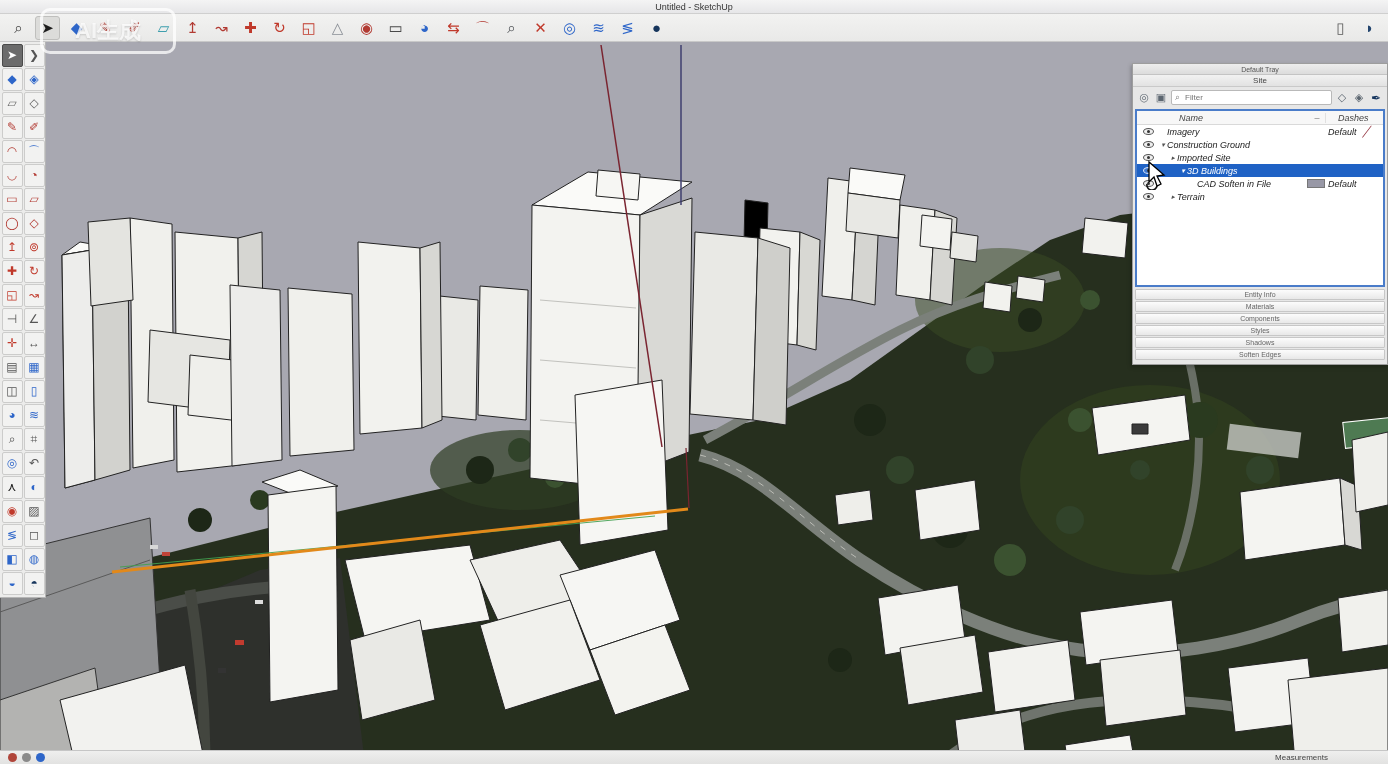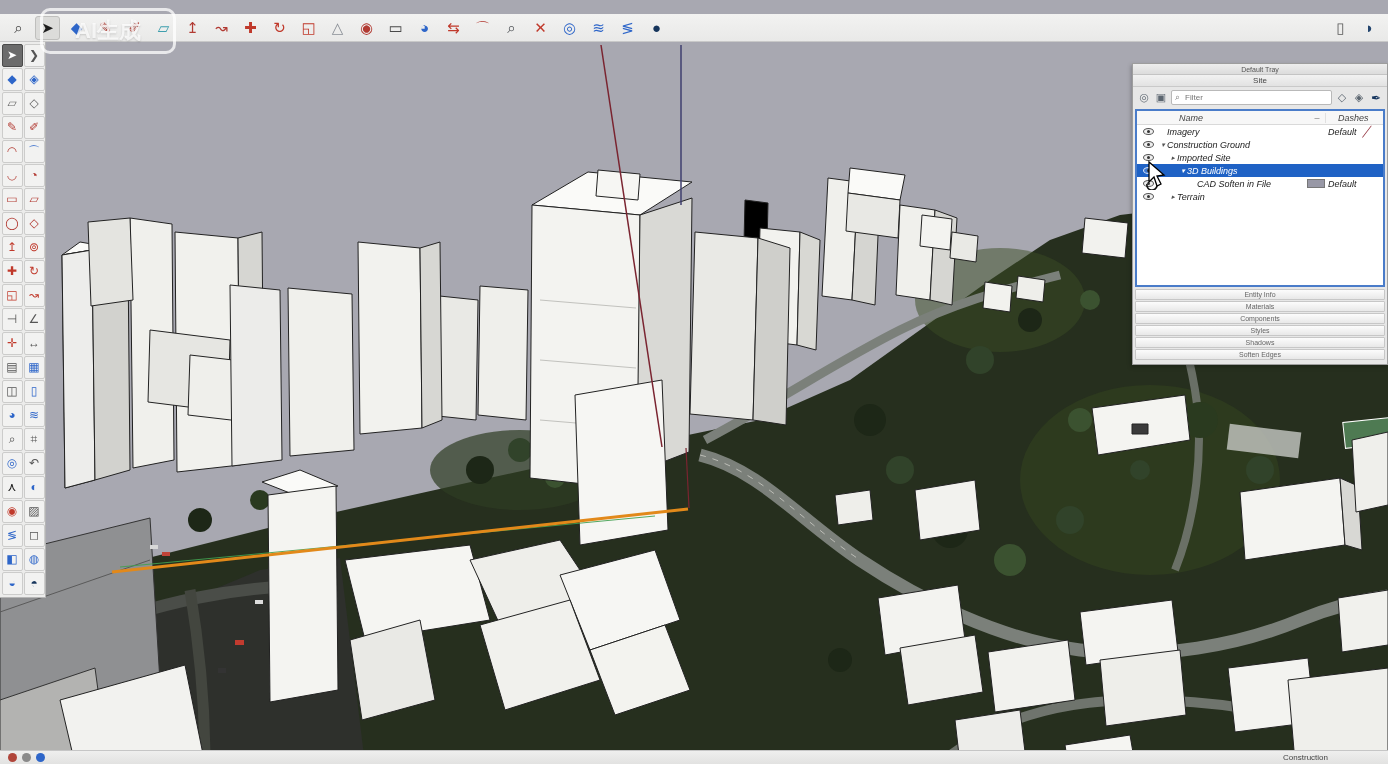--- a/index.html
+++ b/index.html
@@ -98,20 +98,23 @@
     display:flex;align-items:center;padding:0 8px;gap:5px;font-size:8px;color:#555;}
   .statusbar .scircle{width:9px;height:9px;border-radius:50%;flex:none;}
   .statusbar .spacer{flex:1;}
   .statusbar .meas{margin-right:52px;color:#444;}
 </style>
 </head>
 <body>
 
 <div class="app">
 
+  <div class="titlebar">
+    <span>Untitled - SketchUp</span>
+  </div>
 
   <div class="toolbar" id="toolbar">
       <span class="tool" style="color: rgb(74, 74, 74);">⌕</span>
       <span class="tool pressed" style="color: rgb(28, 28, 28);">➤</span>
       <span class="tool" style="color: rgb(46, 102, 201);">◆</span>
       <span class="tool" style="color: rgb(178, 58, 50);">✎</span>
       <span class="tool" style="color: rgb(178, 58, 50);">✐</span>
       <span class="tool" style="color: rgb(63, 159, 174);">▱</span>
       <span class="tool" style="color: rgb(178, 58, 50);">↥</span>
       <span class="tool" style="color: rgb(178, 58, 50);">↝</span>
@@ -429,16 +432,16 @@
       <polygon points="6,2 6,22 11,17 14,26 18,24 14,16 21,15" fill="#ffffff" stroke="#000000" stroke-width="1.3"></polygon>
       <path d="M4,24 a5,5 0 1 0 10,2" fill="none" stroke="#111" stroke-width="1.6"></path>
     </svg>
   </div>
 
   <div class="statusbar">
     <span class="scircle" id="st-ic-0" style="background: rgb(176, 69, 58);"></span>
     <span class="scircle" id="st-ic-1" style="background: rgb(138, 138, 138);"></span>
     <span class="scircle" id="st-ic-2" style="background: rgb(46, 102, 201);"></span>
     <span class="spacer"></span>
-    <span class="meas">Construction</span>
+    <span class="meas">Measurements</span>
   </div>
 
 </div>
 
 </body></html>

